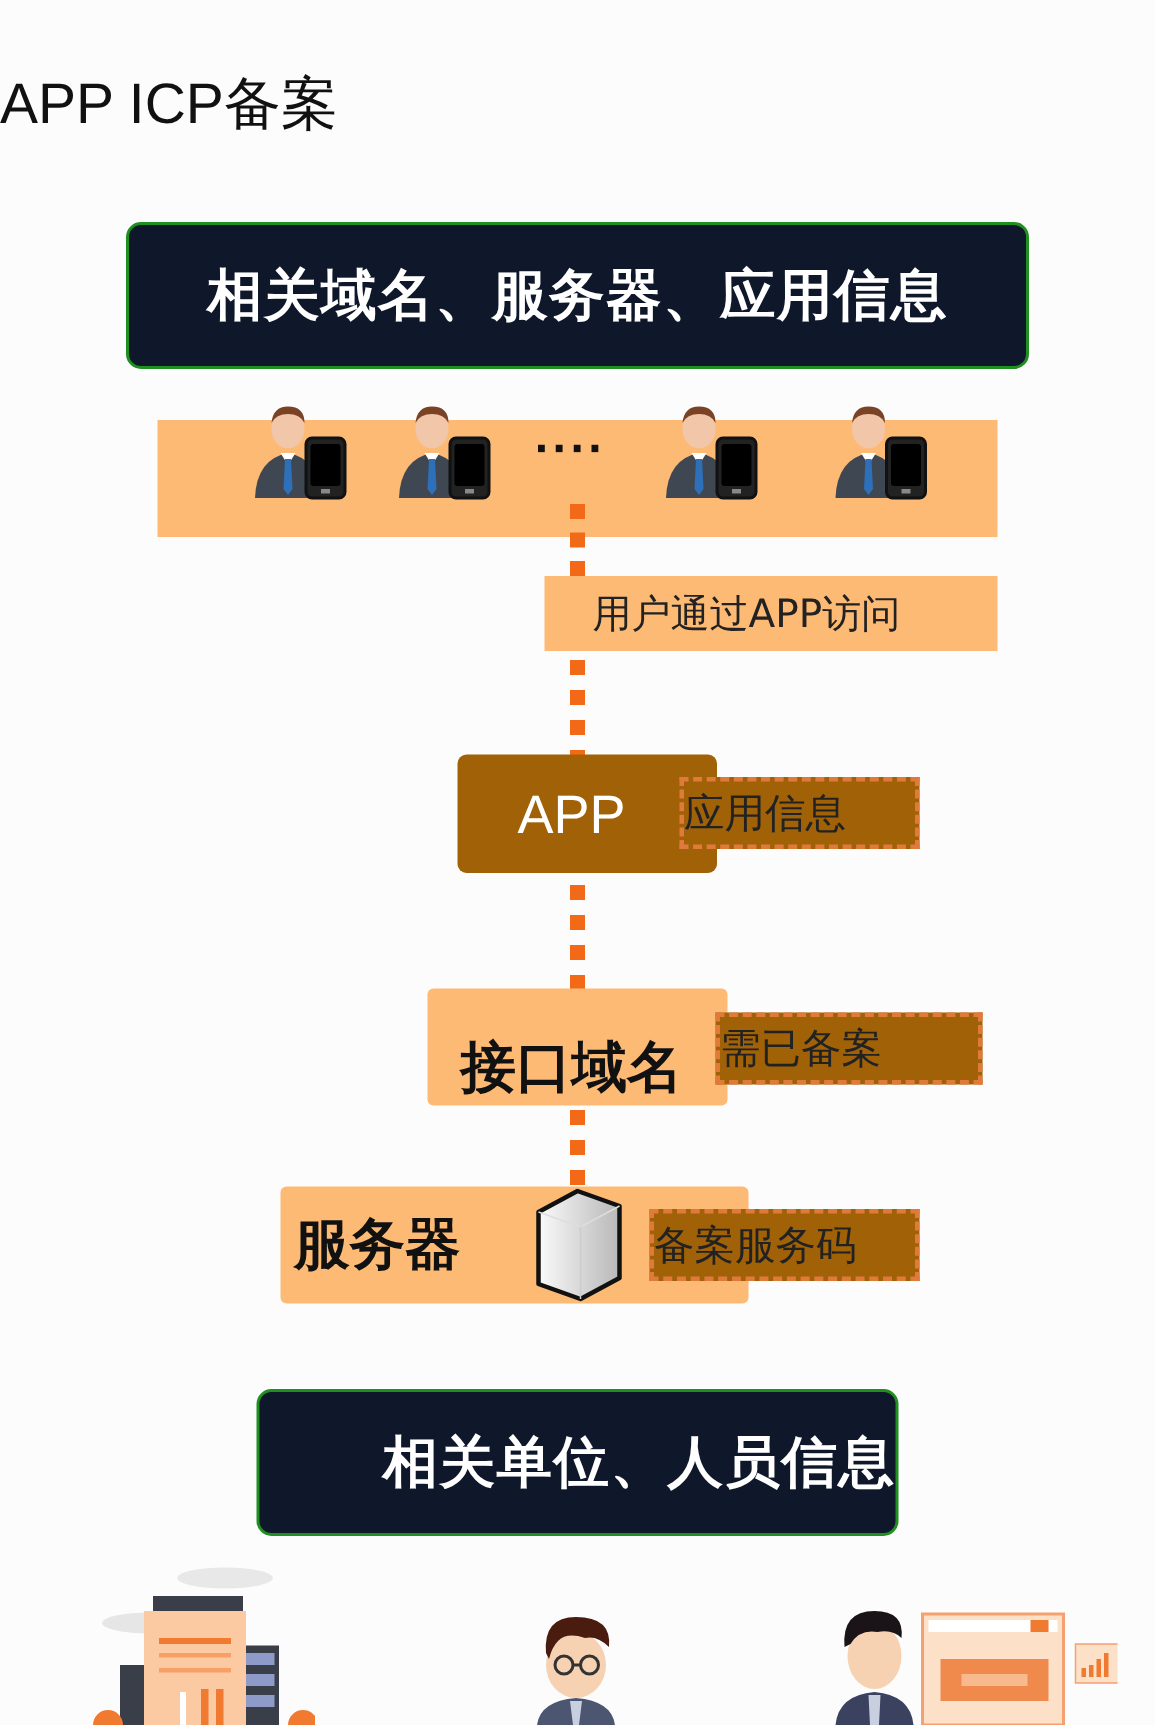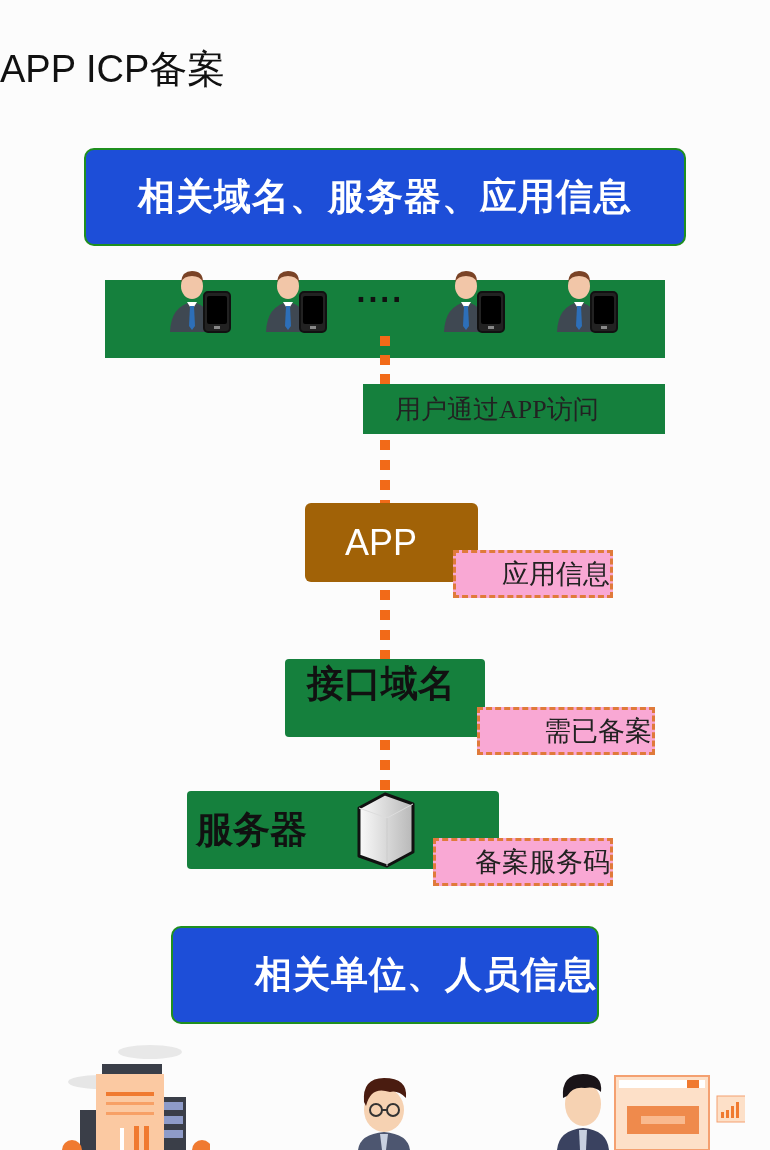--- a/index.html
+++ b/index.html
@@ -8,53 +8,53 @@
     background: #fcfcfc; position: relative;
     font-family: "DejaVu Sans", "Liberation Sans", sans-serif;
   }
   .abs { position: absolute; }
   .title {
     left: 0; width: 770px; top: 44px; text-align: left;
     font-family: "Liberation Sans", "DejaVu Sans", sans-serif;
     font-size: 38px; color: #111; letter-spacing: 0px;
   }
   .green-box {
-    background: #1d4ed8; border: 2px solid #1f8f1f; border-radius: 10px;
+    background: #0f172a; border: 2px solid #1f8f1f; border-radius: 10px;
     color: #fff; font-weight: bold; text-align: center; box-sizing: border-box;
     display: flex; align-items: center; justify-content: center;
   }
   .gb1 { left: 84px; top: 148px; width: 602px; height: 98px; font-size: 37px; letter-spacing: 1px; }
   .gb2 { left: 171px; top: 926px; width: 428px; height: 98px; font-size: 37px; letter-spacing: 1px; justify-content: flex-end; }
 
-  .peach { background: #15803d; font-family: Liberation Serif, serif; }
+  .peach { background: #fdba74; }
   .user-strip { left: 105px; top: 280px; width: 560px; height: 78px; }
 
   .user { top: 266px; width: 64px; height: 70px; }
   .dots { left: 356px; top: 285px; font-size: 26px; color: #111; letter-spacing: 2px; font-weight: bold; }
 
   .dot-line { left: 380px; width: 10px; }
   .sq { position: absolute; left: 0; width: 10px; height: 10px; background: #f26a18; }
 
   .label-access { left: 363px; top: 384px; width: 302px; height: 50px; font-size: 26px; color: #222; display:flex; align-items:center; padding-left: 32px; box-sizing:border-box; }
 
   .app-box {
     left: 305px; top: 503px; width: 173px; height: 79px; background: #a16207;
     border-radius: 6px; color: #fff; font-size: 36px; display: flex; align-items: center;
     padding-left: 40px; box-sizing: border-box;
     font-family: "Liberation Sans", "DejaVu Sans", sans-serif;
   }
   .dashed {
-    background: #f9a8d4; border: 3px dashed #e07a3a; box-sizing: border-box;
-    font-size: 27px; color: #222; display: flex; align-items: center; justify-content: flex-end; margin-top: 32px;
+    background: #a16207; border: 3px dashed #e07a3a; box-sizing: border-box;
+    font-size: 27px; color: #222; display: flex; align-items: center; justify-content: flex-start;
   }
   .d-app { left: 453px; top: 518px; width: 160px; height: 48px; }
   .d-domain { left: 477px; top: 675px; width: 178px; height: 48px; }
   .d-server { left: 433px; top: 806px; width: 180px; height: 48px; }
 
-  .domain-box { left: 285px; top: 659px; width: 200px; height: 78px; font-size: 37px; font-weight: bold; color: #111; display:flex; align-items:flex-start; padding-left: 22px; box-sizing: border-box; border-radius: 4px; }
+  .domain-box { left: 285px; top: 659px; width: 200px; height: 78px; font-size: 37px; font-weight: bold; color: #111; display:flex; align-items:flex-end; padding-left: 22px; box-sizing: border-box; border-radius: 4px; }
   .server-box { left: 187px; top: 791px; width: 312px; height: 78px; font-size: 37px; font-weight: bold; color: #111; display:flex; align-items:center; padding-left: 9px; box-sizing: border-box; border-radius: 4px; }
   .server-icon { left: 355px; top: 788px; width: 62px; height: 82px; }
 
   .bottom-illus { top: 1040px; }
 </style>
 </head>
 <body>
 
 <div class="abs title">APP ICP备案</div>
 

